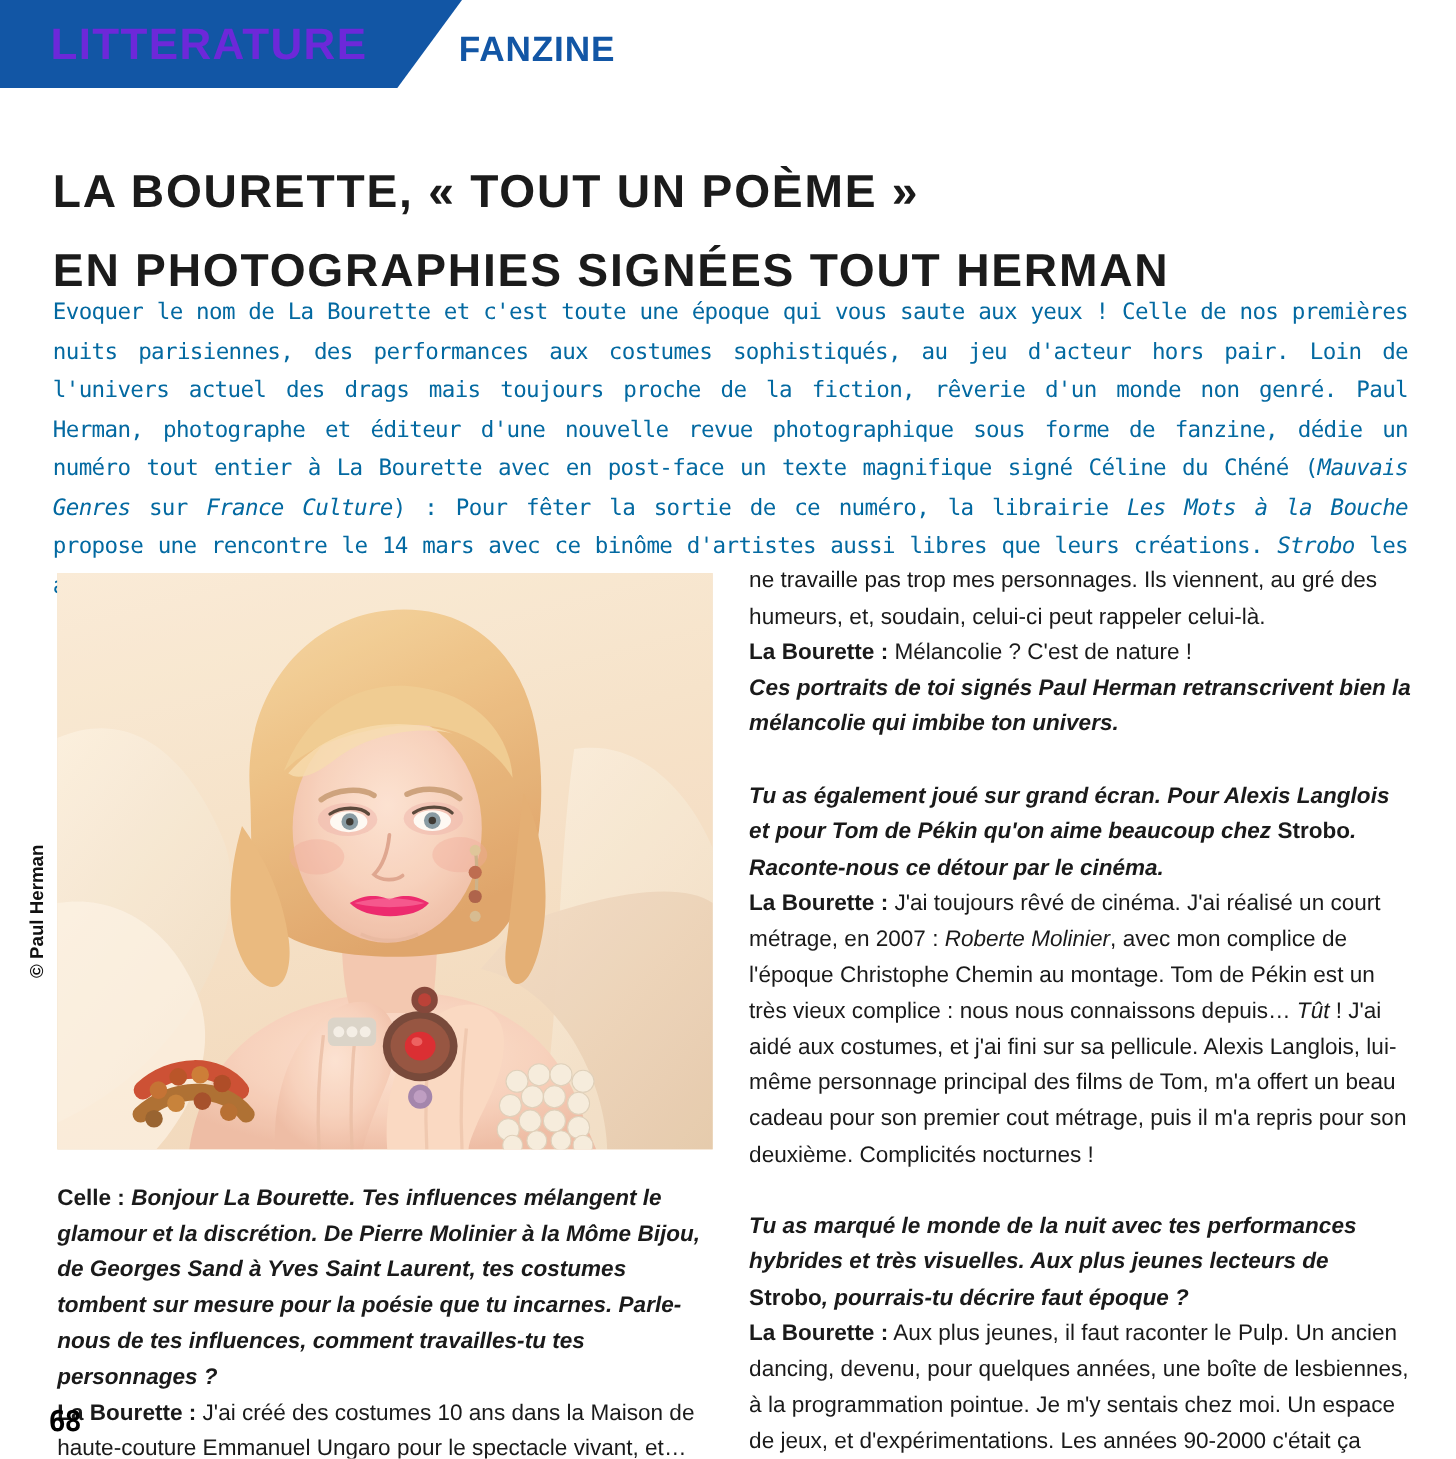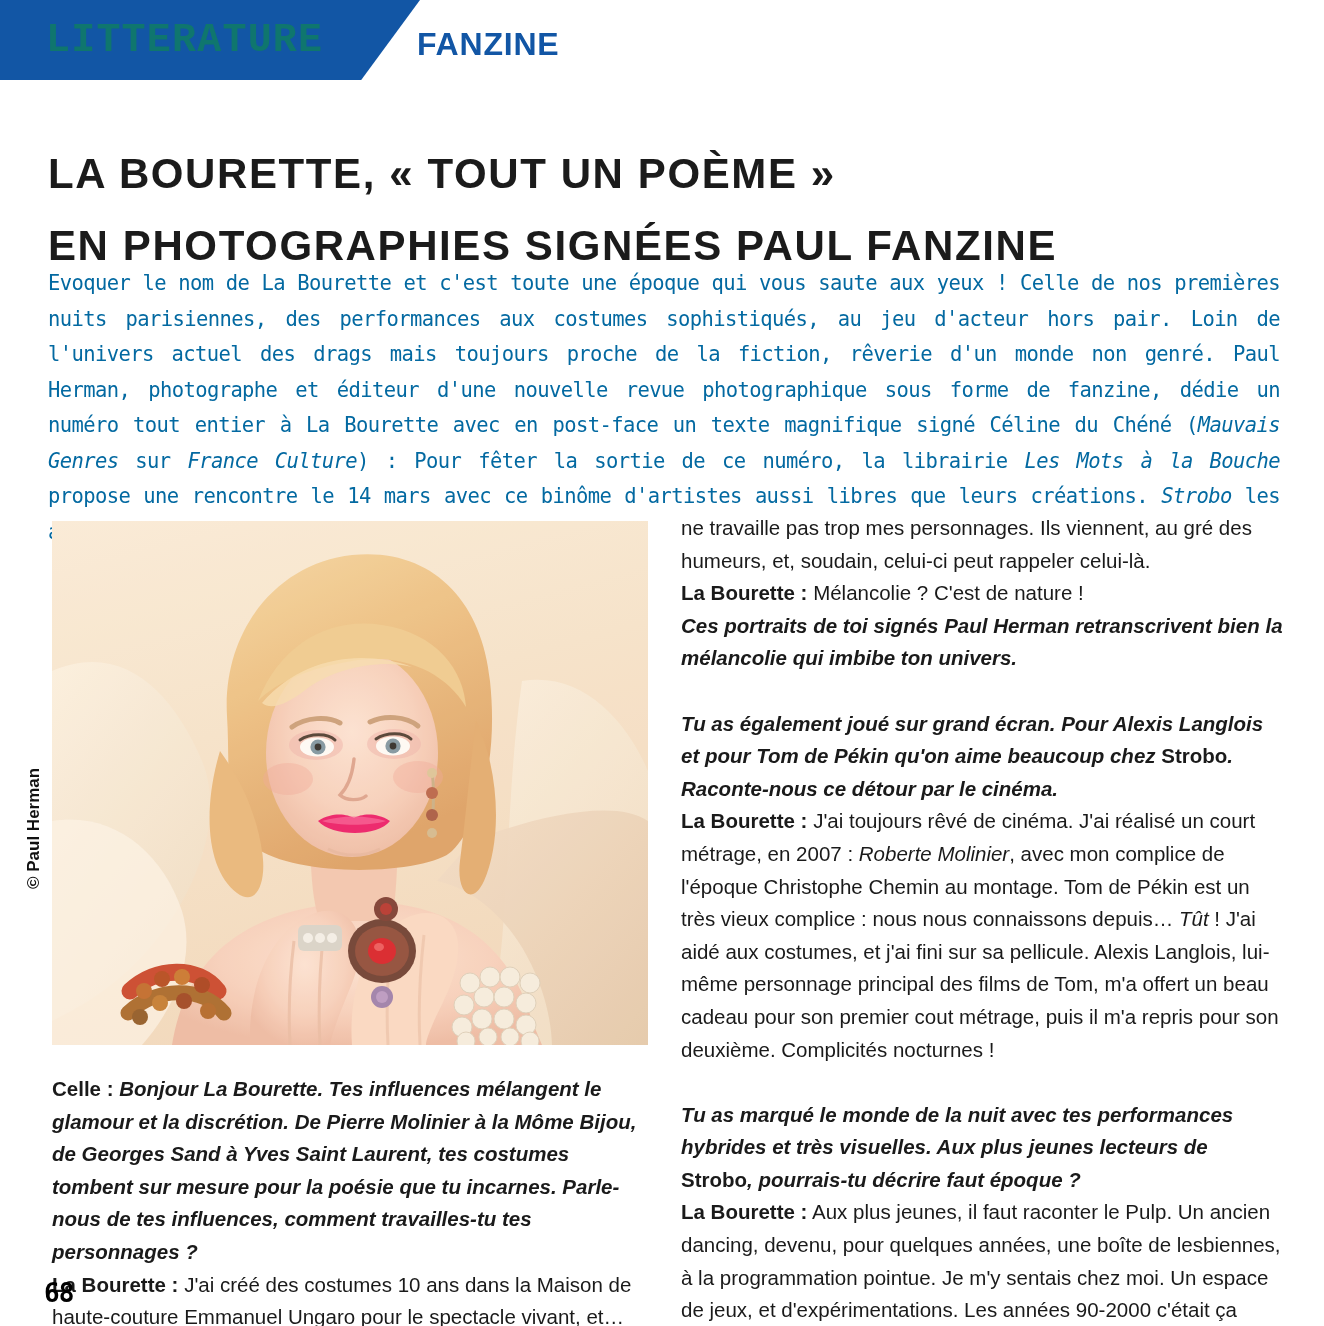--- a/index.html
+++ b/index.html
@@ -30,25 +30,25 @@
     top: 0;
     width: 420px;
     height: 80px;
     background: #1256a5;
     clip-path: polygon(0 0, 100% 0, 86% 100%, 0 100%);
   }
   .banner-label {
     position: absolute;
     left: 46px;
     top: 20px;
-    font-family: Liberation Mono, monospace;
+    font-family: Liberation Sans, sans-serif;
     font-size: 40px;
     font-weight: bold;
     letter-spacing: 1.2px;
-    color: #0f766e;
+    color: #6d28d9;
     line-height: 42px;
     white-space: nowrap;
   }
   .banner-sub {
     position: absolute;
     left: 417px;
     top: 26px;
     font-family: Liberation Sans, sans-serif;
     font-size: 32px;
     font-weight: bold;
@@ -161,21 +161,21 @@
 <body>
 
 <div class="banner">
   <div class="banner-shape"></div>
   <div class="banner-label">LITTERATURE</div>
   <div class="banner-sub">FANZINE</div>
 </div>
 
 <h1 class="headline">
   <span class="hl-line">LA BOURETTE, « TOUT UN POÈME »</span>
-  <span class="hl-line">EN PHOTOGRAPHIES SIGNÉES PAUL FANZINE</span>
+  <span class="hl-line">EN PHOTOGRAPHIES SIGNÉES TOUT HERMAN</span>
 </h1>
 
 <div class="intro">
   <span>Evoquer le nom de La Bourette et c'est toute une époque qui vous saute aux yeux ! Celle de nos premières nuits parisiennes, des performances aux costumes sophistiqués, au jeu d'acteur hors pair. Loin de l'univers actuel des drags mais toujours proche de la fiction, rêverie d'un monde non genré. Paul Herman, photographe et éditeur d'une nouvelle revue photographique sous forme de fanzine, dédie un numéro tout entier à La Bourette avec en post-face un texte magnifique signé Céline du Chéné (</span><i>Mauvais Genres</i><span> sur </span><i>France Culture</i><span>) : Pour fêter la sortie de ce numéro, la librairie </span><i>Les Mots à la Bouche</i><span> propose une rencontre le 14 mars avec ce binôme d'artistes aussi libres que leurs créations. </span><i>Strobo</i><span> les aime, </span><i>Strobo</i><span> vous les présente :</span>
 </div>
 
 <div class="photo-wrap">
   <div class="photo">
     <svg width="596" height="524" viewBox="0 0 596 524">
       <defs>

